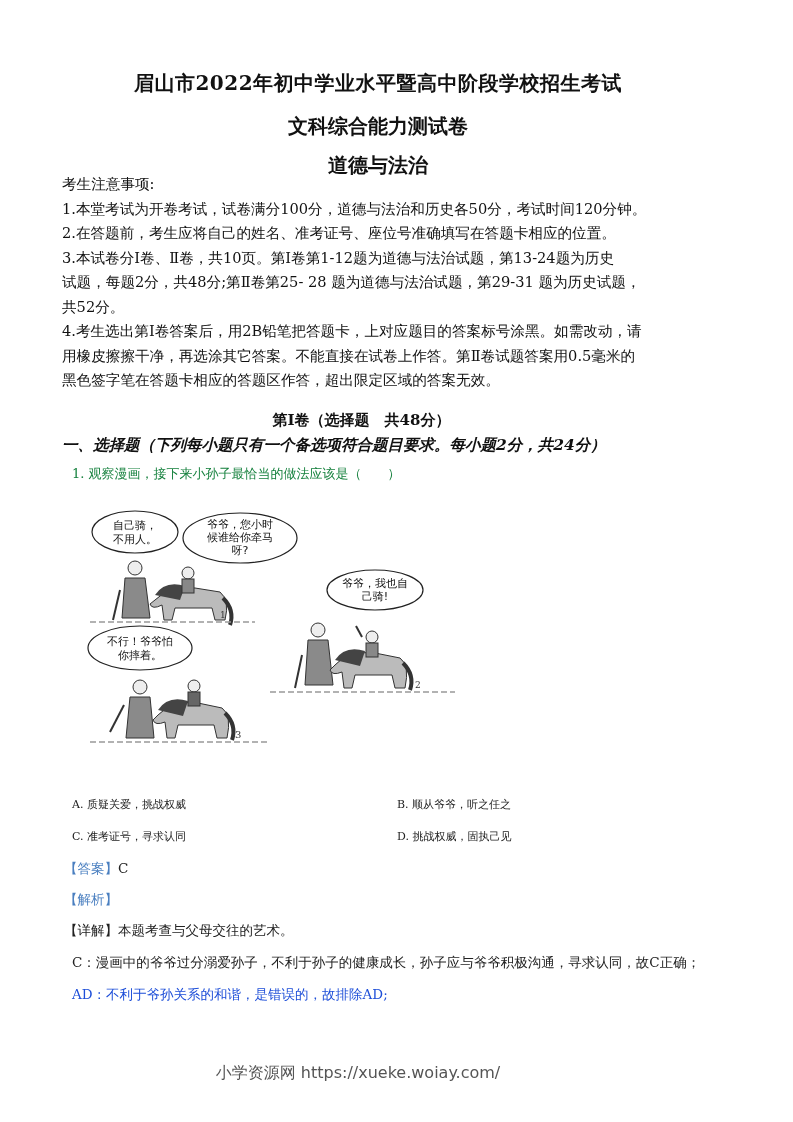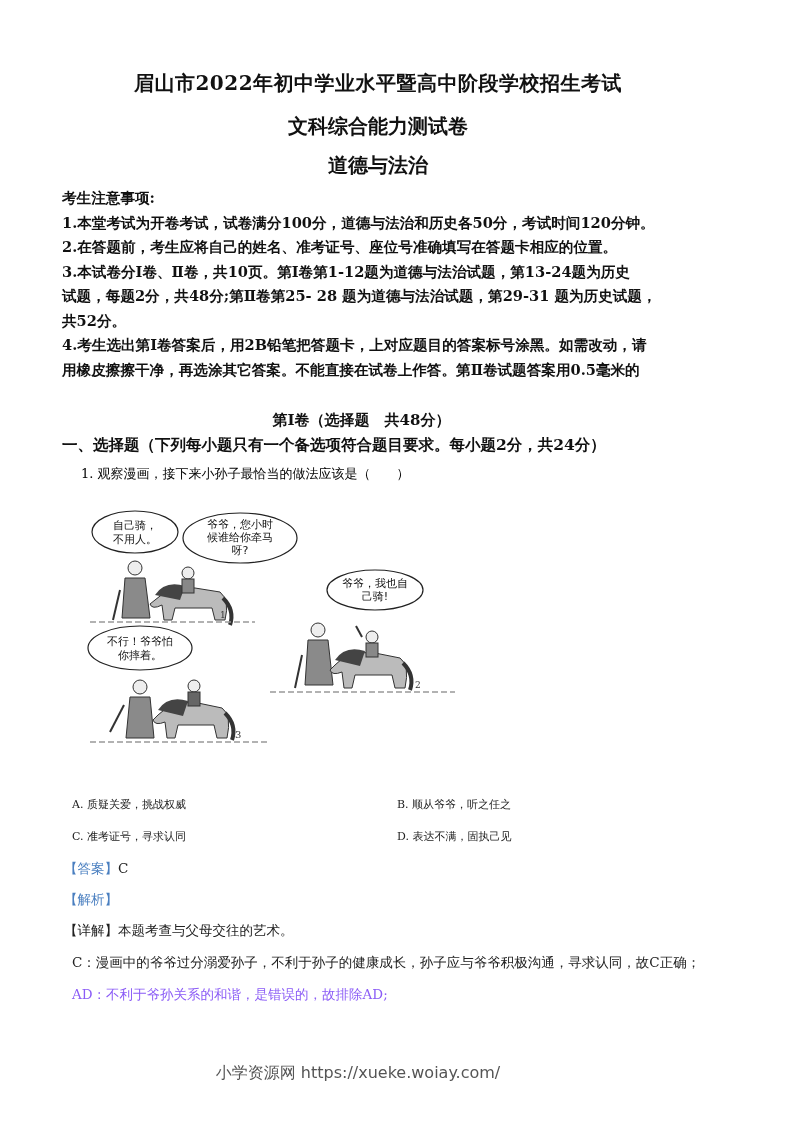--- a/index.html
+++ b/index.html
@@ -5,56 +5,57 @@
   html, body { margin: 0; padding: 0; }
   body {
     width: 793px; height: 1122px; background: #ffffff; position: relative;
     overflow: hidden; color: #111;
     font-family: "DejaVu Serif", "Liberation Serif", serif;
   }
   .title { position: absolute; left: 0; width: 756px; text-align: center; font-weight: bold; color: #111; }
   .t1 { top: 70px; font-size: 20px; letter-spacing: 0.5px; }
   .t2 { top: 113px; font-size: 20px; }
   .t3 { top: 152px; font-size: 20px; }
-  .notes { position: absolute; left: 62px; top: 186px; width: 672px; font-size: 14.6px; line-height: 24.5px; font-weight: bold; }
+  .notes { position: absolute; left: 62px; top: 172px; width: 672px; font-size: 14.6px; line-height: 24.5px; font-weight: normal; }
   .notes div { white-space: nowrap; }
   .sec1 { position: absolute; left: 0; width: 723px; top: 411px; text-align: center; font-size: 15px; font-weight: bold; }
-  .sec2 { position: absolute; left: 62px; top: 435px; font-size: 15.5px; font-weight: bold; white-space: nowrap; }
-  .q1 { position: absolute; left: 81px; top: 465px; font-size: 13px; color: #000000; white-space: nowrap; }
+  .sec2 { position: absolute; left: 62px; top: 435px; font-size: 15.5px; font-weight: bold; white-space: nowrap; font-style: italic; }
+  .q1 { position: absolute; left: 72px; top: 465px; font-size: 13px; color: #15803d; white-space: nowrap; }
   .comic { position: absolute; left: 80px; top: 500px; width: 380px; height: 245px; }
   .opt { position: absolute; font-size: 11px; color: #222; white-space: nowrap; }
   .optA { left: 72px; top: 797px; }
   .optB { left: 397px; top: 797px; }
   .optC { left: 72px; top: 829px; }
   .optD { left: 397px; top: 829px; }
   .ans { position: absolute; left: 64px; top: 860px; font-size: 13.5px; color: #222; }
   .ans .lbl, .ana .lbl { color: #4a7fc0; }
   .ana { position: absolute; left: 64px; top: 891px; font-size: 13.5px; }
   .det { position: absolute; left: 64px; top: 922px; font-size: 13.5px; color: #222; white-space: nowrap; text-align: right; }
   .lineC { position: absolute; left: 72px; top: 954px; font-size: 13.5px; color: #222; white-space: nowrap; }
-  .lineAD { position: absolute; left: 72px; top: 986px; font-size: 13.5px; color: #8b5cf6; white-space: nowrap; }
+  .lineAD { position: absolute; left: 72px; top: 986px; font-size: 13.5px; color: #1d4ed8; white-space: nowrap; }
   .footer { position: absolute; left: 0; width: 716px; top: 1063px; text-align: center; font-size: 16px; color: #555; font-family: "DejaVu Sans", "Liberation Sans", sans-serif; }
   .bubble-text { font-family: "DejaVu Sans", "Liberation Sans", sans-serif; font-size: 11px; fill: #111; }
 </style>
 </head>
 <body>
 
 <div class="title t1">眉山市2022年初中学业水平暨高中阶段学校招生考试</div>
 <div class="title t2">文科综合能力测试卷</div>
 <div class="title t3">道德与法治</div>
 
 <div class="notes">
   <div>考生注意事项:</div>
   <div>1.本堂考试为开卷考试，试卷满分100分，道德与法治和历史各50分，考试时间120分钟。</div>
   <div>2.在答题前，考生应将自己的姓名、准考证号、座位号准确填写在答题卡相应的位置。</div>
   <div>3.本试卷分Ⅰ卷、Ⅱ卷，共10页。第Ⅰ卷第1-12题为道德与法治试题，第13-24题为历史</div>
   <div>试题，每题2分，共48分;第Ⅱ卷第25- 28 题为道德与法治试题，第29-31 题为历史试题，</div>
   <div>共52分。</div>
   <div>4.考生选出第Ⅰ卷答案后，用2B铅笔把答题卡，上对应题目的答案标号涂黑。如需改动，请</div>
   <div>用橡皮擦擦干净，再选涂其它答案。不能直接在试卷上作答。第Ⅱ卷试题答案用0.5毫米的</div>
+  <div>黑色签字笔在答题卡相应的答题区作答，超出限定区域的答案无效。</div>
 </div>
 
 <div class="sec1">第Ⅰ卷（选择题　共48分）</div>
 <div class="sec2">一、选择题（下列每小题只有一个备选项符合题目要求。每小题2分，共24分）</div>
 <div class="q1">1. 观察漫画，接下来小孙子最恰当的做法应该是（　　）</div>
 
 <div class="comic">
   <svg width="380" height="245" viewBox="0 0 380 245" xmlns="http://www.w3.org/2000/svg">
 
     <g>
@@ -110,21 +111,21 @@
       <rect x="108" y="192" width="12" height="14" fill="#666" stroke="#333"></rect>
       <line x1="10" y1="242" x2="190" y2="242" stroke="#999" stroke-width="1.5" stroke-dasharray="6 3"></line>
       <text x="155" y="238" font-size="10" fill="#333">3</text>
     </g>
   </svg>
 </div>
 
 <div class="opt optA">A. 质疑关爱，挑战权威</div>
 <div class="opt optB">B. 顺从爷爷，听之任之</div>
 <div class="opt optC">C. 准考证号，寻求认同</div>
-<div class="opt optD">D. 表达不满，固执己见</div>
+<div class="opt optD">D. 挑战权威，固执己见</div>
 
 <div class="ans">
   <span class="lbl">【答案】</span><span>C</span>
 </div>
 <div class="ana">
   <span class="lbl">【解析】</span>
 </div>
 <div class="det">【详解】本题考查与父母交往的艺术。</div>
 <div class="lineC">C：漫画中的爷爷过分溺爱孙子，不利于孙子的健康成长，孙子应与爷爷积极沟通，寻求认同，故C正确；</div>
 <div class="lineAD">AD：不利于爷孙关系的和谐，是错误的，故排除AD;</div>

